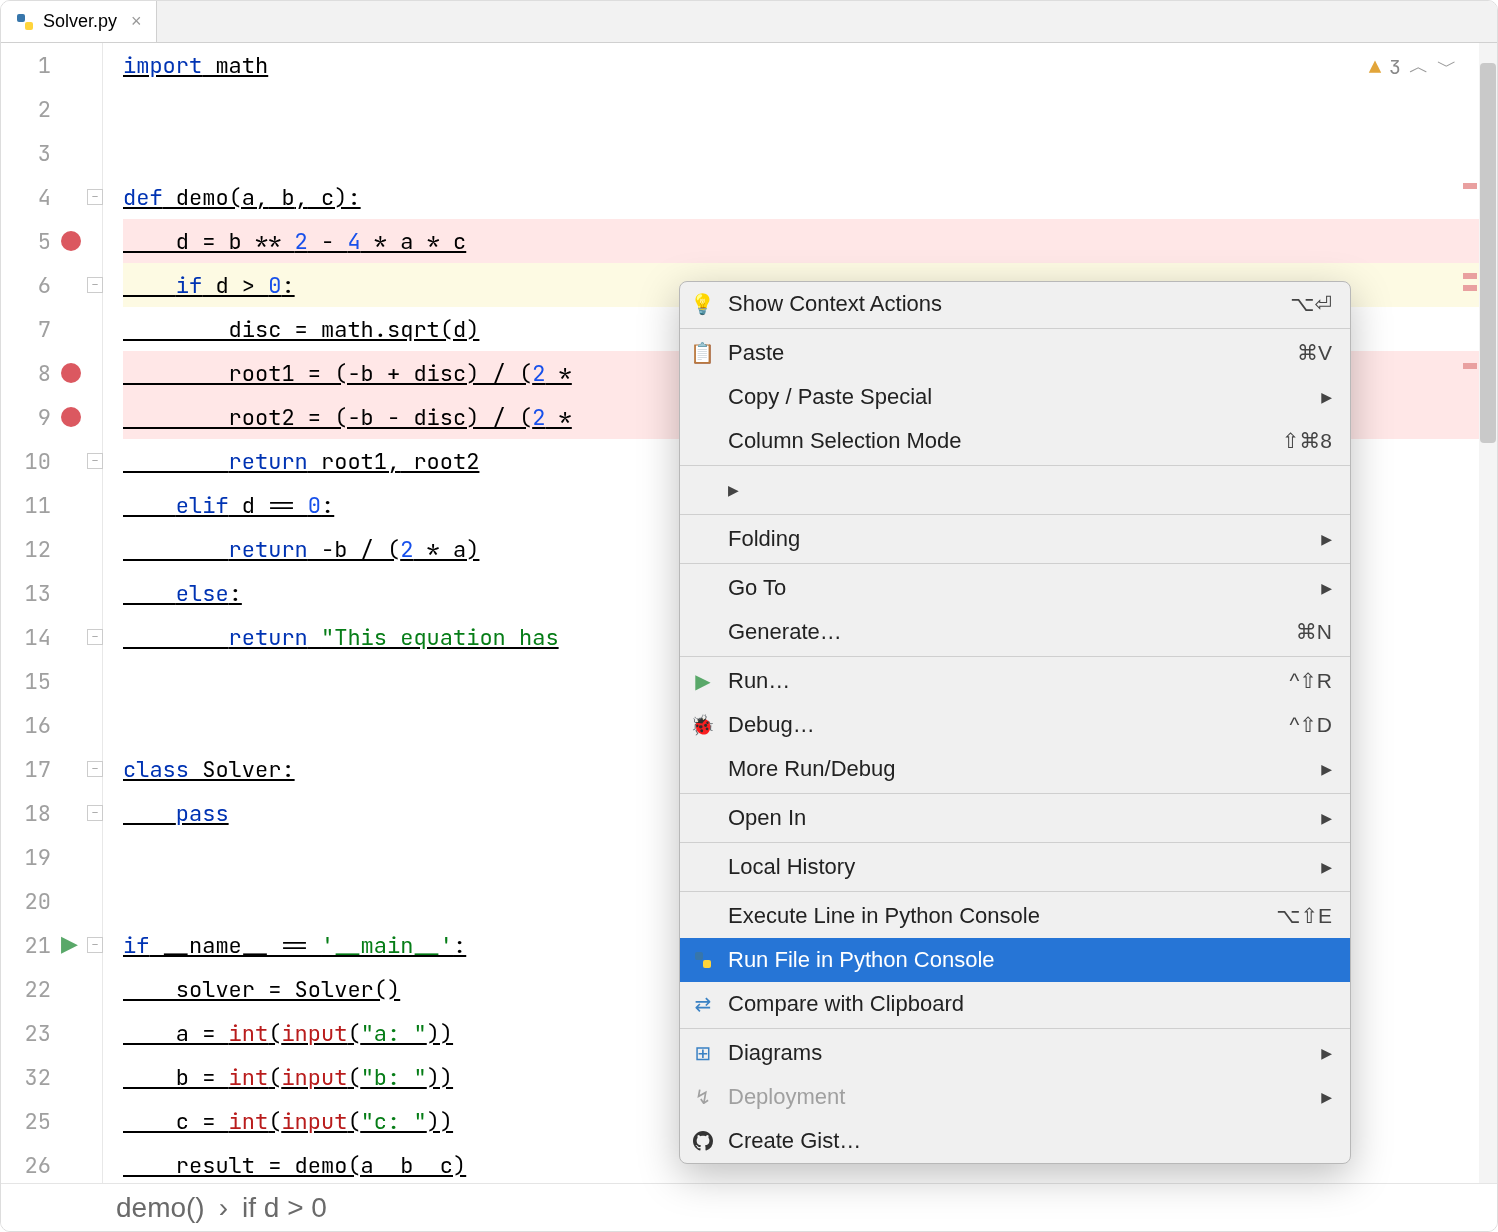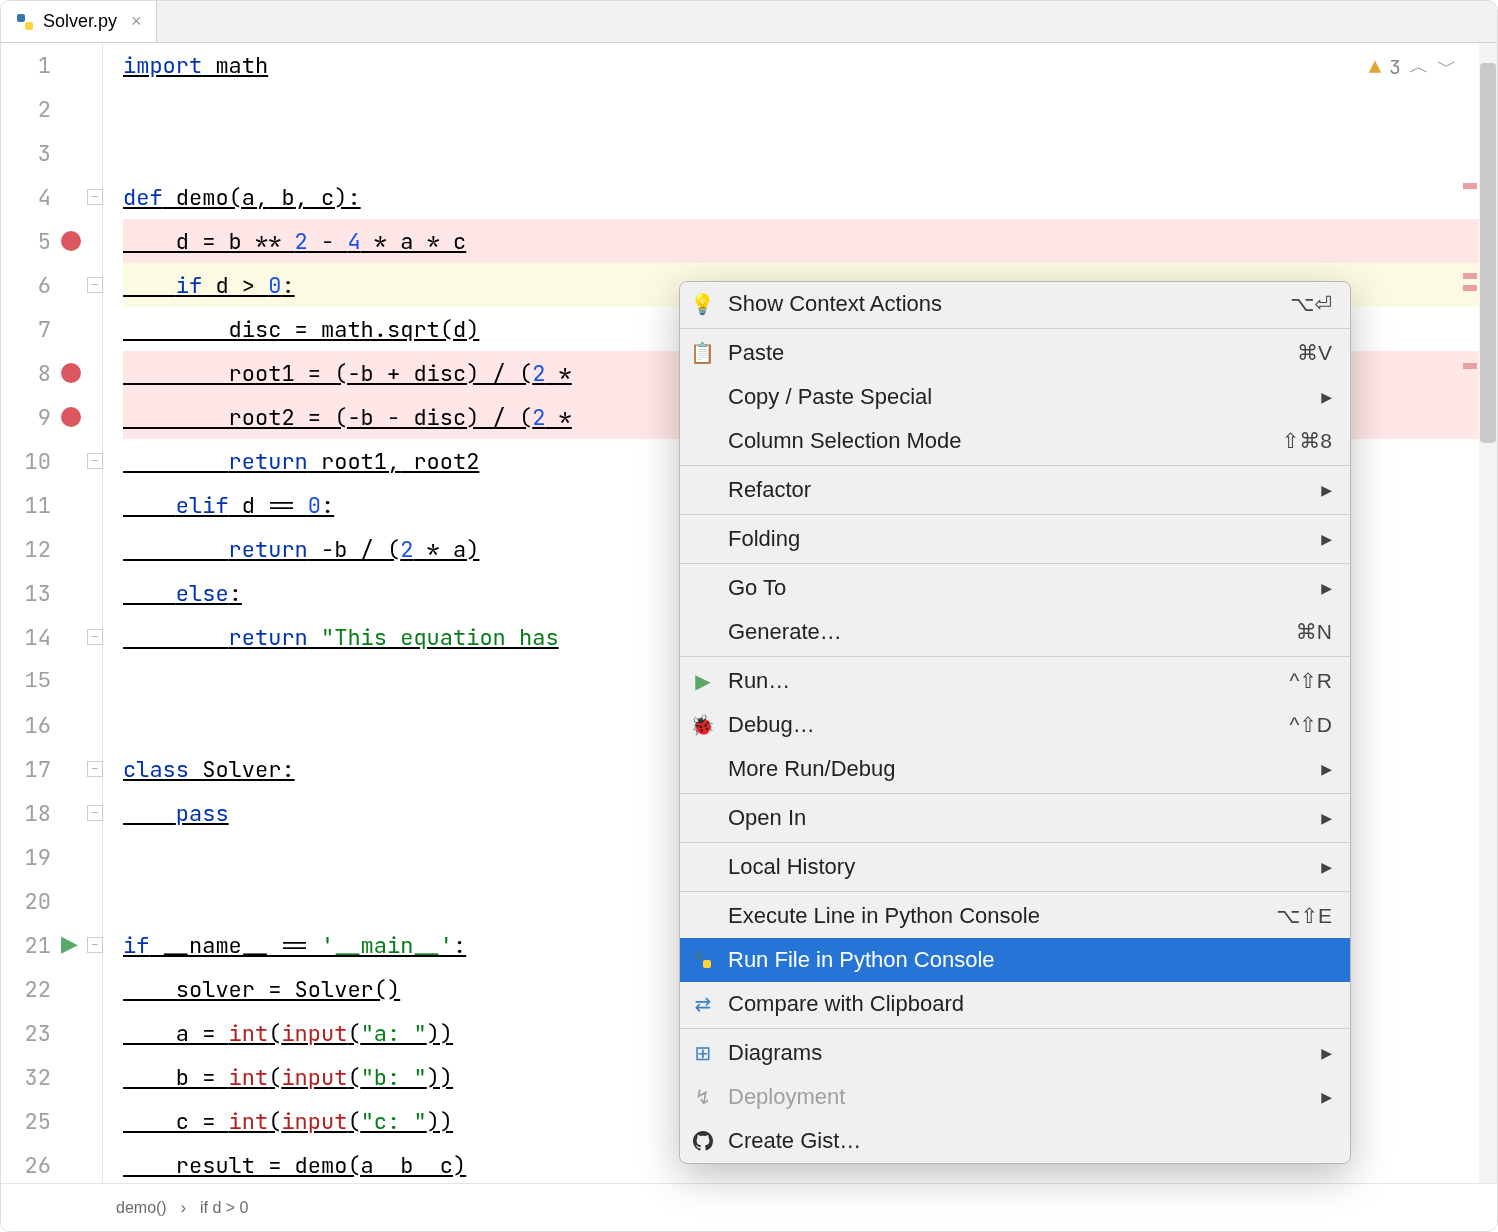--- a/index.html
+++ b/index.html
@@ -136,21 +136,21 @@
 .inspection .warn-ico { color: #e2a53a; }
 .breadcrumbs {
   position: absolute;
   left: 0; right: 0;
   bottom: 0;
   height: 48px;
   border-top: 1px solid #e5e5e5;
   display: flex;
   align-items: center;
   padding-left: 115px;
-  font-size: 16px;
+  font-size: 28px;
   color: #6a6a6a;
   gap: 14px;
   background: #fff;
 }
 .context-menu {
   position: absolute;
   top: 280px;
   left: 678px;
   width: 672px;
   background: #f0f0f0;
@@ -208,21 +208,21 @@
       <div class="line-num" style="top: 176px;">5</div>
       <div class="line-num" style="top: 220px;">6</div>
       <div class="line-num" style="top: 264px;">7</div>
       <div class="line-num" style="top: 308px;">8</div>
       <div class="line-num" style="top: 352px;">9</div>
       <div class="line-num" style="top: 396px;">10</div>
       <div class="line-num" style="top: 440px;">11</div>
       <div class="line-num" style="top: 484px;">12</div>
       <div class="line-num" style="top: 528px;">13</div>
       <div class="line-num" style="top: 572px;">14</div>
-      <div class="line-num" style="top: 616px; font-family: Liberation Mono, monospace;">15</div>
+      <div class="line-num" style="top: 616px;">15</div>
       <div class="line-num" style="top: 660px;">16</div>
       <div class="line-num" style="top: 704px;">17</div>
       <div class="line-num" style="top: 748px;">18</div>
       <div class="line-num" style="top: 792px;">19</div>
       <div class="line-num" style="top: 836px;">20</div>
       <div class="line-num" style="top: 880px;">21</div>
       <div class="line-num" style="top: 924px;">22</div>
       <div class="line-num" style="top: 968px;">23</div>
       <div class="line-num" style="top: 1012px;">32</div>
       <div class="line-num" style="top: 1056px;">25</div>
@@ -312,21 +312,20 @@
       <span class="menu-arrow" style="font-size: 14px;">▶</span>
     </div>
     <div class="menu-item">
       <span class="menu-ico"></span>
       <span class="menu-label">Column Selection Mode</span>
       <span class="menu-short">⇧⌘8</span>
     </div>
     <div class="menu-sep"></div>
     <div class="menu-item">
       <span class="menu-ico"></span>
-      <span class="menu-label">Refactor</span>
       <span class="menu-arrow" style="font-size: 14px;">▶</span>
     </div>
     <div class="menu-sep"></div>
     <div class="menu-item">
       <span class="menu-ico"></span>
       <span class="menu-label">Folding</span>
       <span class="menu-arrow" style="font-size: 14px;">▶</span>
     </div>
     <div class="menu-sep"></div>
     <div class="menu-item">

